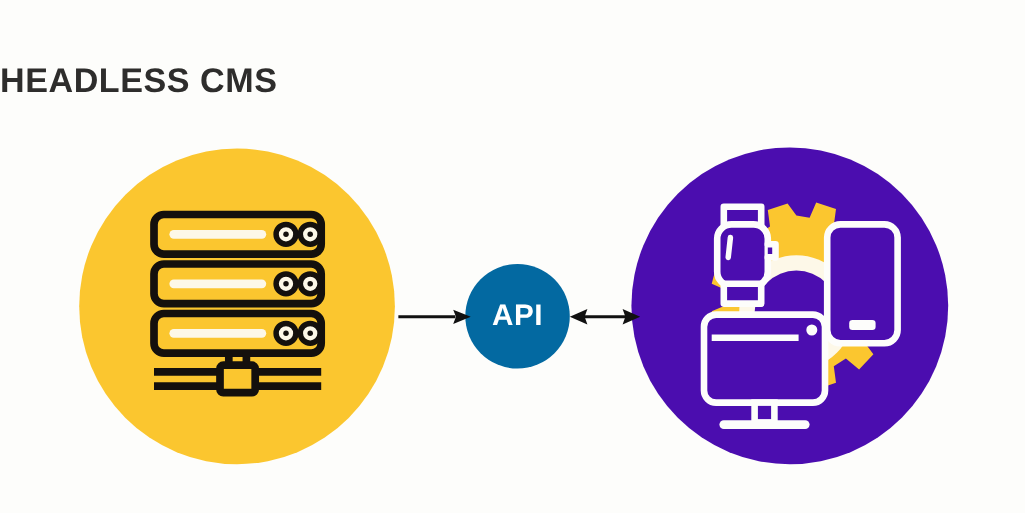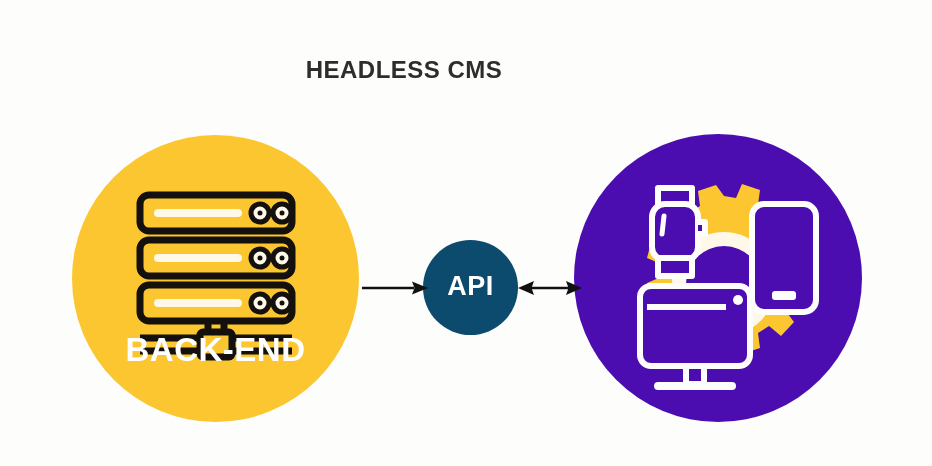--- a/index.html
+++ b/index.html
@@ -18,22 +18,21 @@
     width: 932px;
     height: 466px;
     background: #fdfdfb;
   }
   
   .diagram-title {
     position: absolute;
     left: 0;
     top: 56px;
     width: 808px;
-    text-align: center;
-    font-size: 24px;
+    font-size: 31px;
     font-weight: 700;
     letter-spacing: 0.5px;
     color: #2e2d2c;
     font-family: "Liberation Sans", sans-serif;
     user-select: none;
   }
   
   .node-circle {
     position: absolute;
     border-radius: 50%;
@@ -138,24 +137,23 @@
       <circle cx="188" cy="168" r="2.5" fill="#14100d"></circle>
       <circle cx="210" cy="168" r="9" fill="#fdf8e8" stroke="#14100d" stroke-width="5"></circle>
       <circle cx="210" cy="168" r="2.5" fill="#14100d"></circle>
 
       <line x1="68" y1="203" x2="220" y2="203" stroke="#14100d" stroke-width="7"></line>
       <line x1="68" y1="216" x2="220" y2="216" stroke="#14100d" stroke-width="7"></line>
       <path d="M136 186 v12 M152 186 v12" stroke="#14100d" stroke-width="7" fill="none"></path>
       <rect x="128" y="197" width="32" height="25" rx="3" ry="3" fill="#fbc62f" stroke="#14100d" stroke-width="7"></rect>
     </svg>
 
-    <div class="node-label" id="backend-label">BACK-END</div>
   </div>
 
-  <div class="node-circle" id="api-node" style="background:#0c4a6e;">
+  <div class="node-circle" id="api-node" style="background:#0369a1;">
     <div class="node-label" id="api-label">API</div>
   </div>
 
   <div class="node-circle" id="frontend-node" style="background:#4b0daf;">
 
     <svg class="node-art" viewBox="0 0 288 288" xmlns="http://www.w3.org/2000/svg">
 
       <g>
         <path d="M150 62
                  l12 2 6 -14 18 6 -2 15 11 7 12 -10 13 14 -9 12 6 11 15 -1 5 18 -14 6 0 13 14 6

